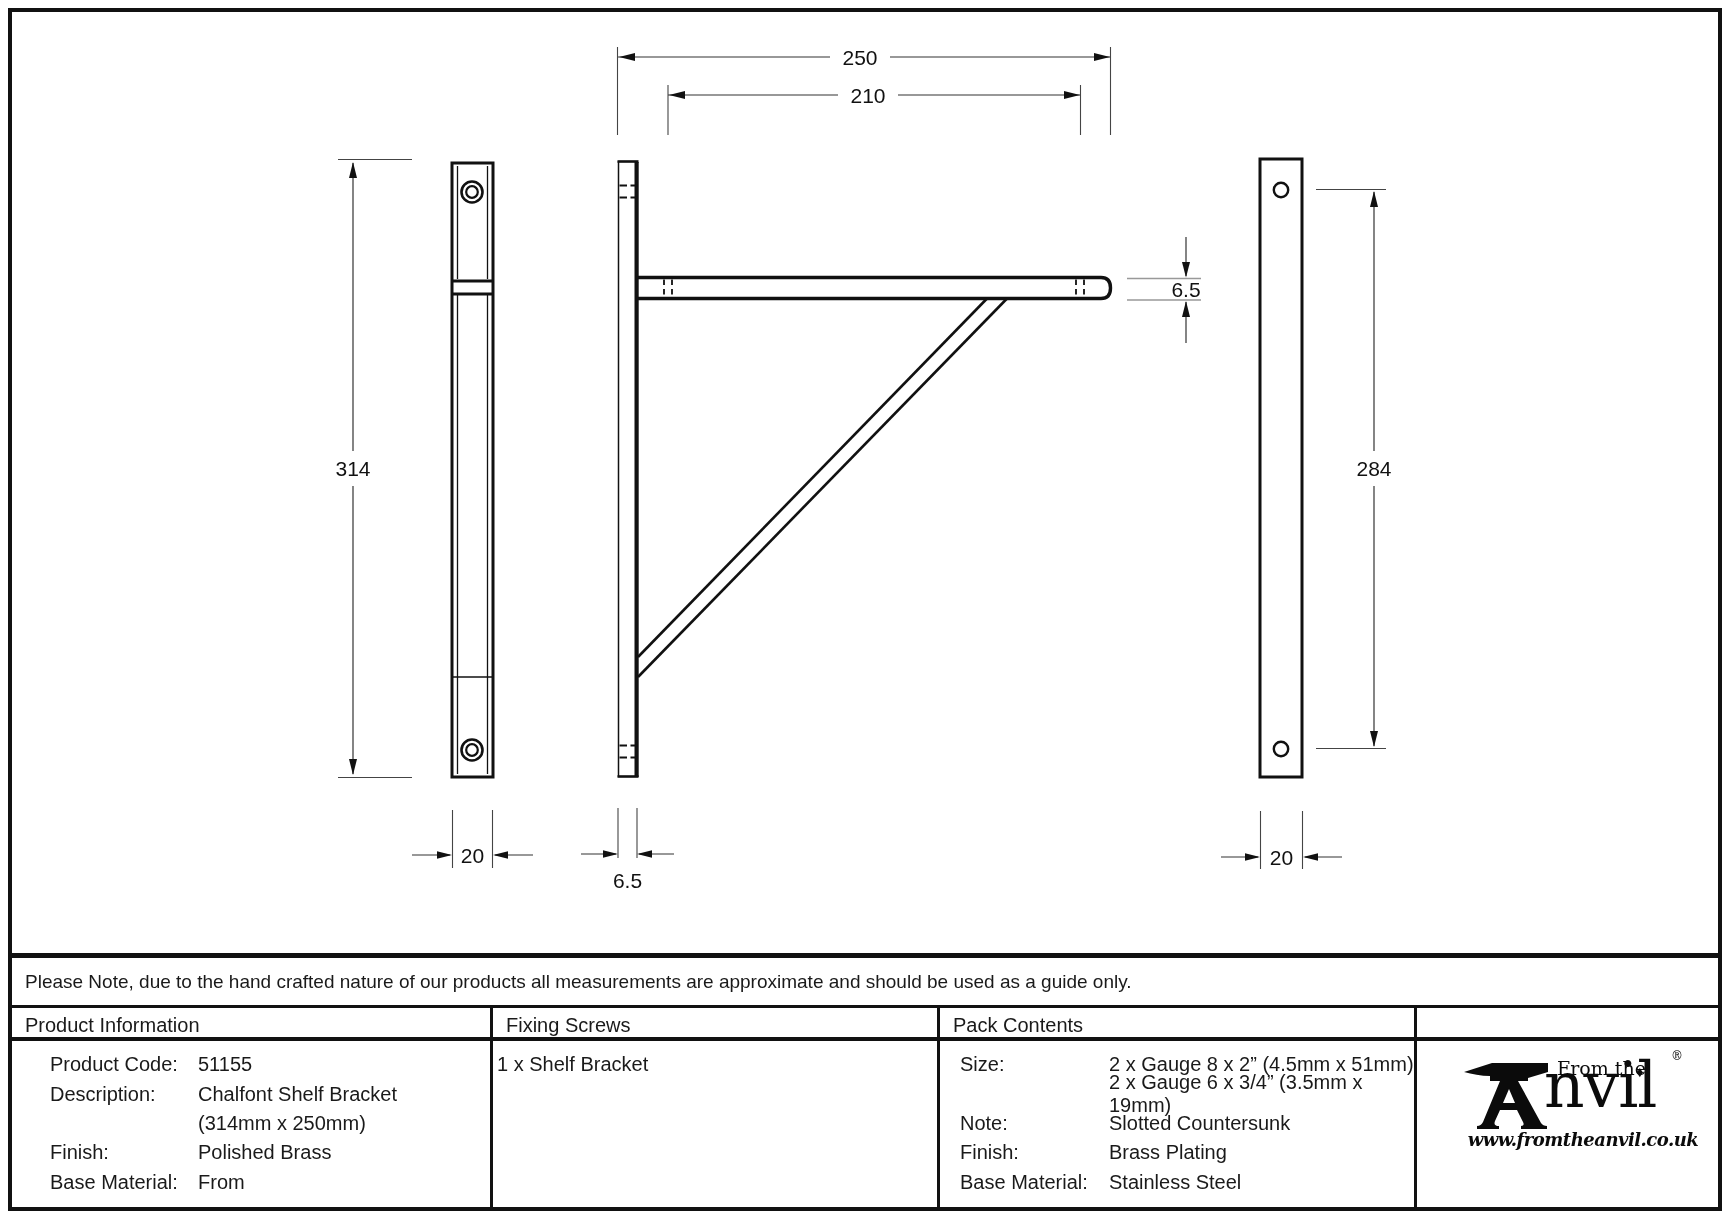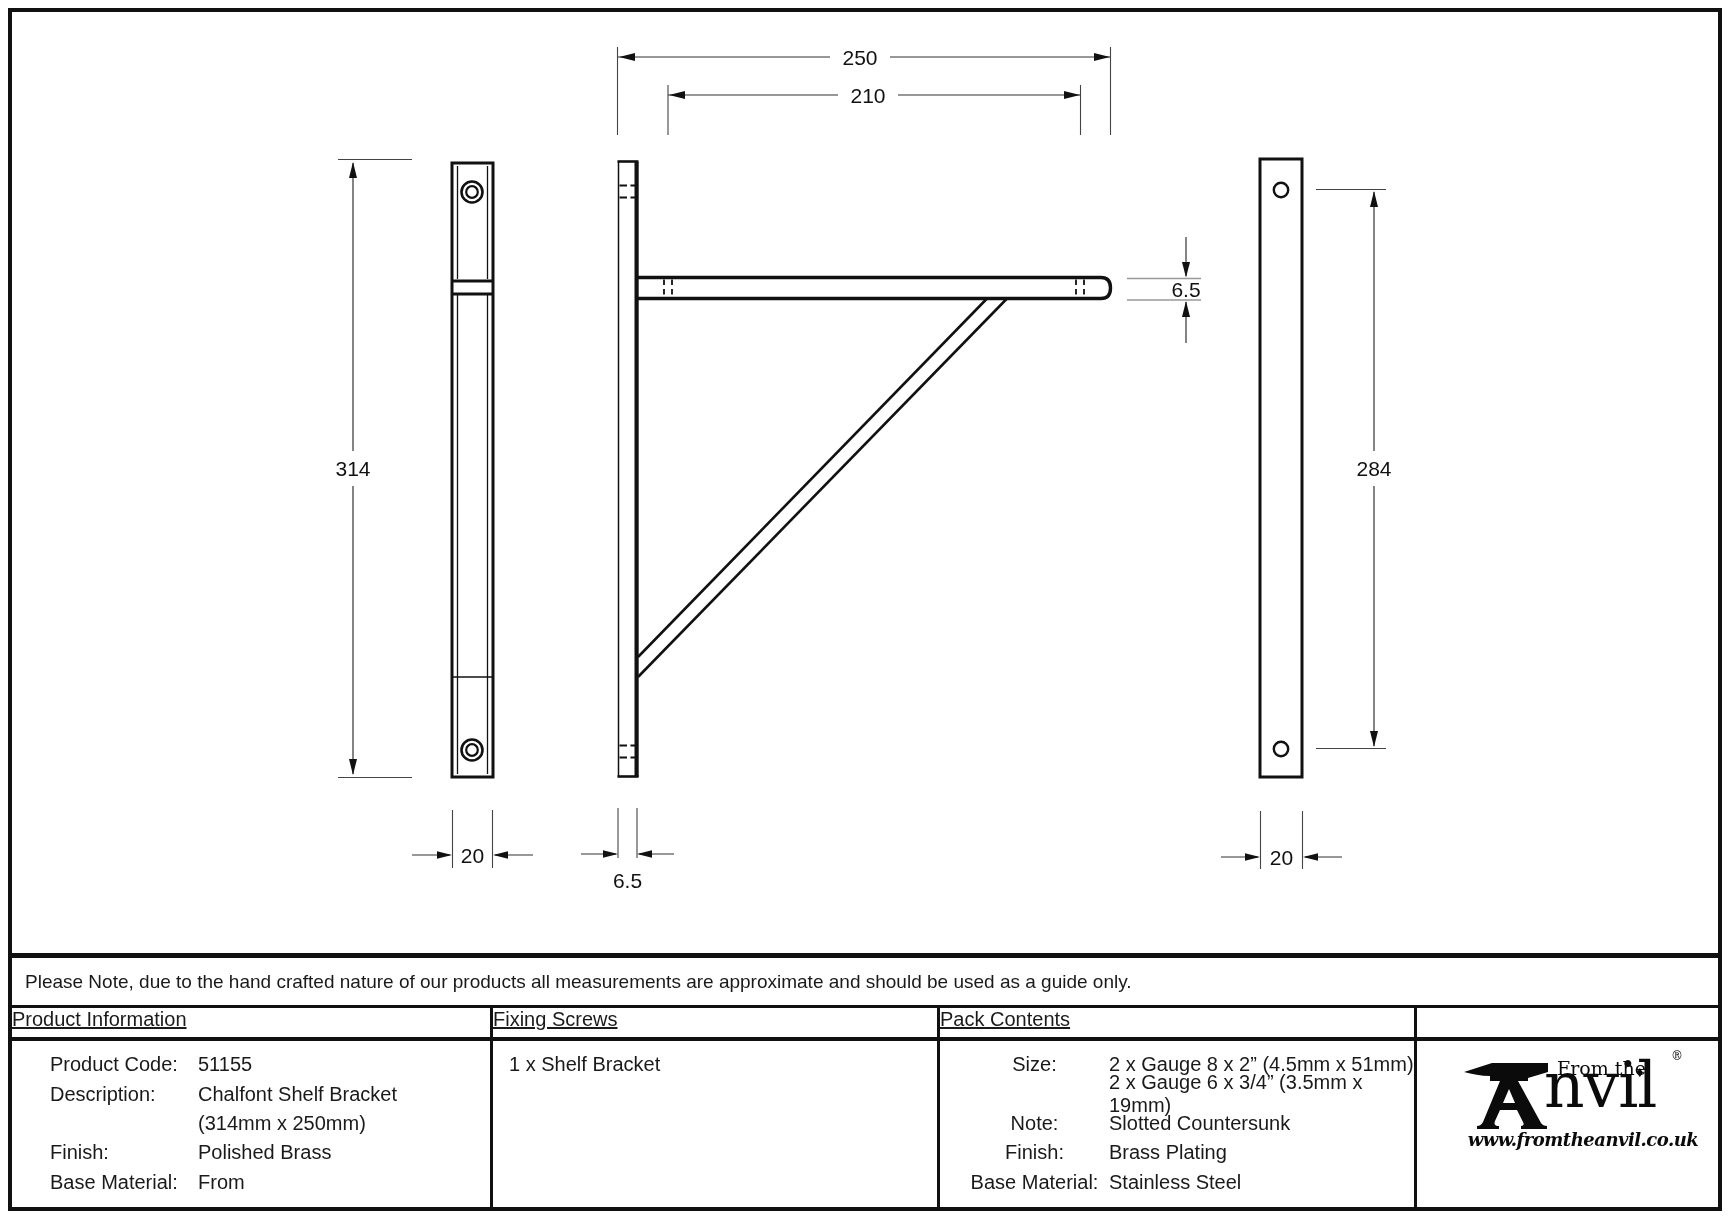--- a/index.html
+++ b/index.html
@@ -24,31 +24,31 @@
   }
   .note-row {
     height:47px; border-bottom:3px solid #111; display:flex; align-items:center;
     padding-left:13px; font-size:19px; flex:0 0 auto;
   }
   .grid {
     flex:1 1 auto; display:grid; grid-template-columns:481px 447px 477px 1fr;
     grid-template-rows:33px 1fr;
   }
   .hcell {
-    border-bottom:4px solid #111; display:flex; align-items:flex-start;
-    font-size:20px; box-sizing:border-box;text-decoration:underline;
+    border-bottom:4px solid #111; display:flex; align-items:flex-end;
+    font-size:20px; padding-left:13px; box-sizing:border-box;
   }
   .vline { border-right:3px solid #111; }
   .bcell { box-sizing:border-box; padding-top:9px; font-size:20px; position:relative; }
   .prow { height:29.4px; display:flex; align-items:center; }
   .prow .lbl { width:148px; flex:0 0 auto; }
   .c1 { padding-left:12px;margin-left:26px; }
-  .c2 { padding-left:16px; }
+  .c2 { padding-left:4px; }
   .c3 { padding-left:20px; }
-  .c3 .lbl { width:149px;text-align:center; }
+  .c3 .lbl { width:149px; }
   
   .logo-cell { position:relative; }
   .logo-tagline {
     position:absolute; left:140px; top:16px; font-family:"DejaVu Serif", serif;
     font-size:19px; color:#0b0b0b;
   }
   .logo-diamond { position:absolute; left:219px; top:22px; font-size:15px; color:#0b0b0b; }
   .logo-reg { position:absolute; left:254px; top:8px; font-family:"DejaVu Serif", serif; font-size:12px; color:#0b0b0b; }
   .logo-brand {
     position:absolute; left:127px; top:8px; font-family:"DejaVu Serif", serif;

